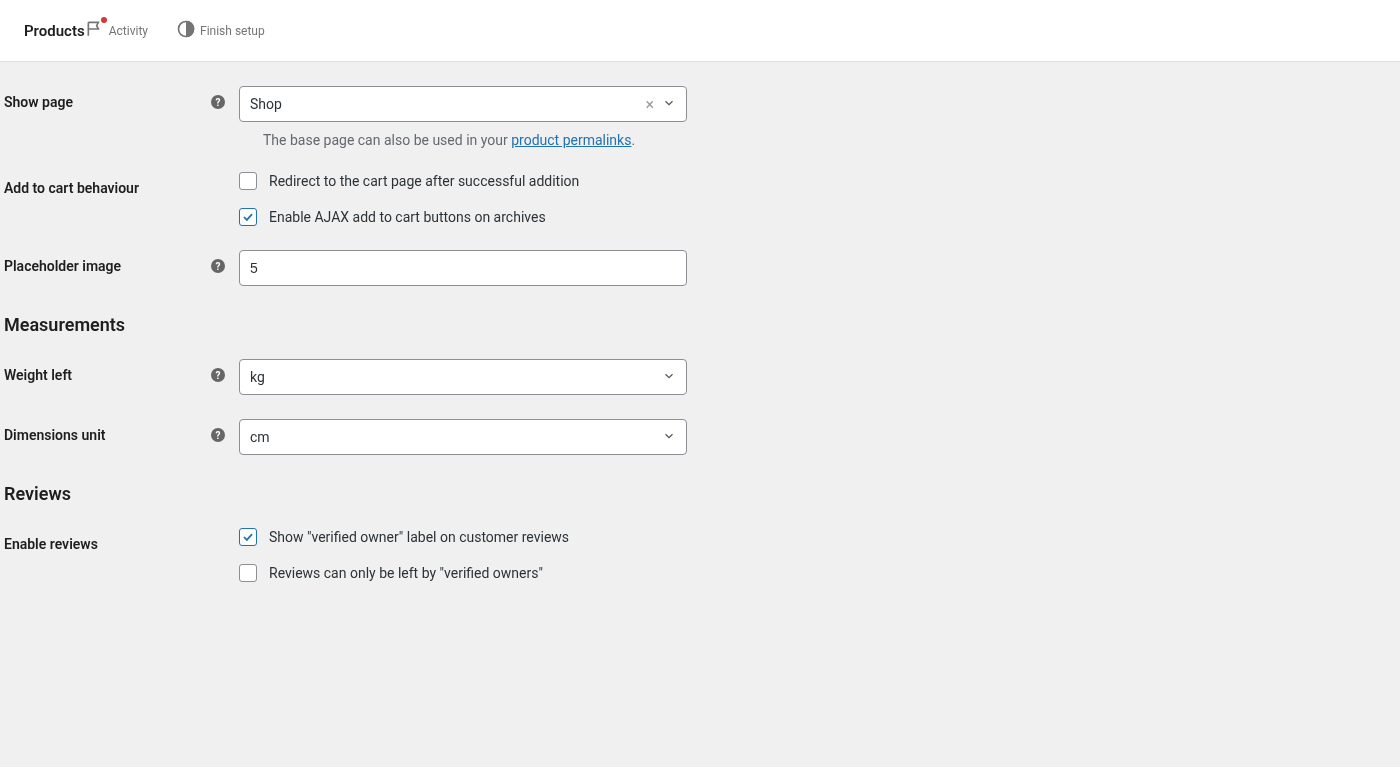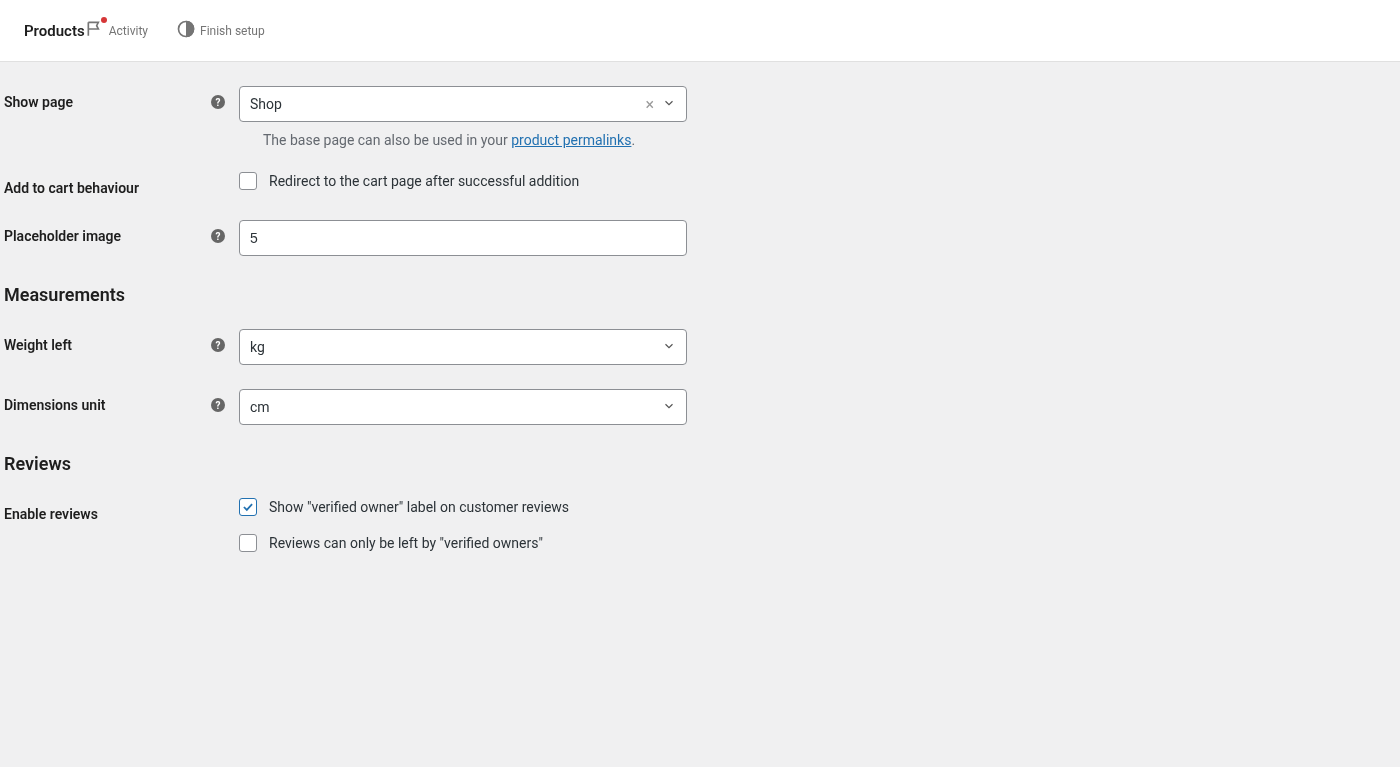--- a/index.html
+++ b/index.html
@@ -216,20 +216,28 @@
 
   <div class="form-row">
     <div class="form-label">
       <span>Add to cart behaviour</span>
     </div>
     <div class="form-control">
       <div class="checkbox-row">
         <div class="checkbox"></div>
         <label class="checkbox-label">Redirect to the cart page after successful addition</label>
       </div>
+      <div class="checkbox-row">
+        <div class="checkbox checked">
+          <svg viewBox="0 0 24 24">
+              <path d="M5 12l5 5L19 7"></path>
+            </svg>
+        </div>
+        <label class="checkbox-label">Enable AJAX add to cart buttons on archives</label>
+      </div>
     </div>
   </div>
 
   <div class="form-row">
     <div class="form-label">
       <span>Placeholder image</span>
       <span class="help-icon">?</span>
     </div>
     <div class="form-control">
       <input class="text-input" type="text" value="5" style="">

